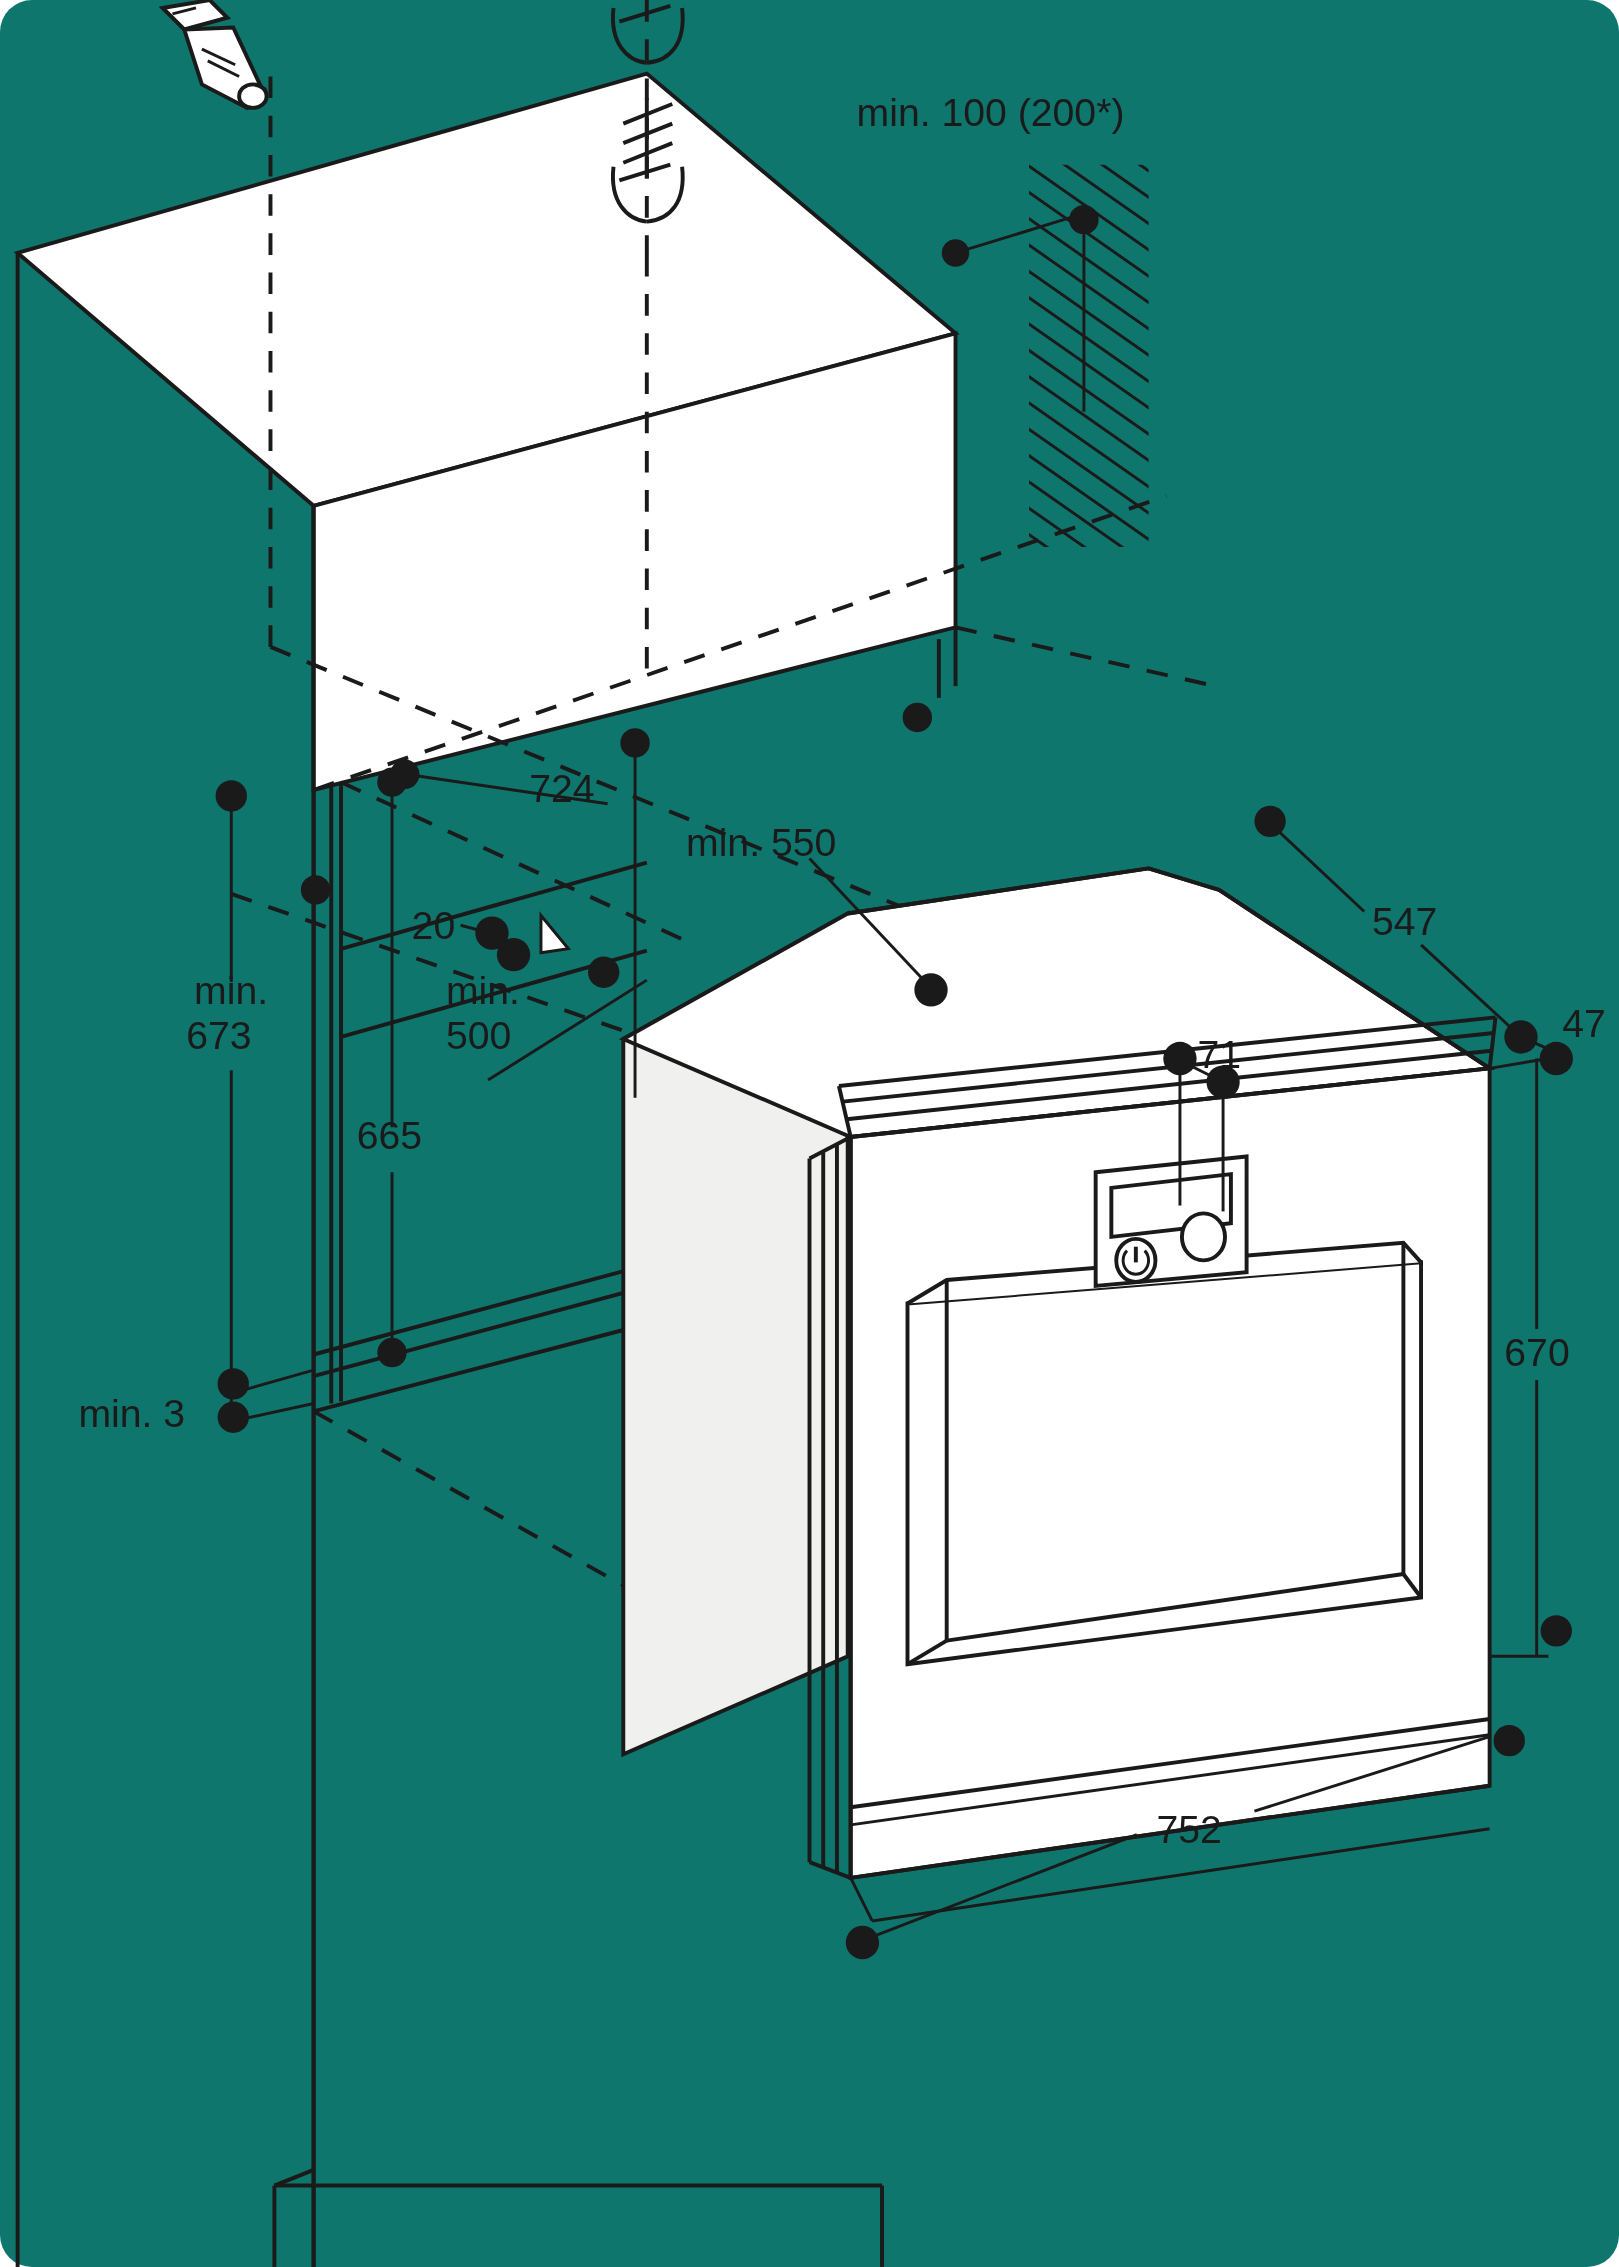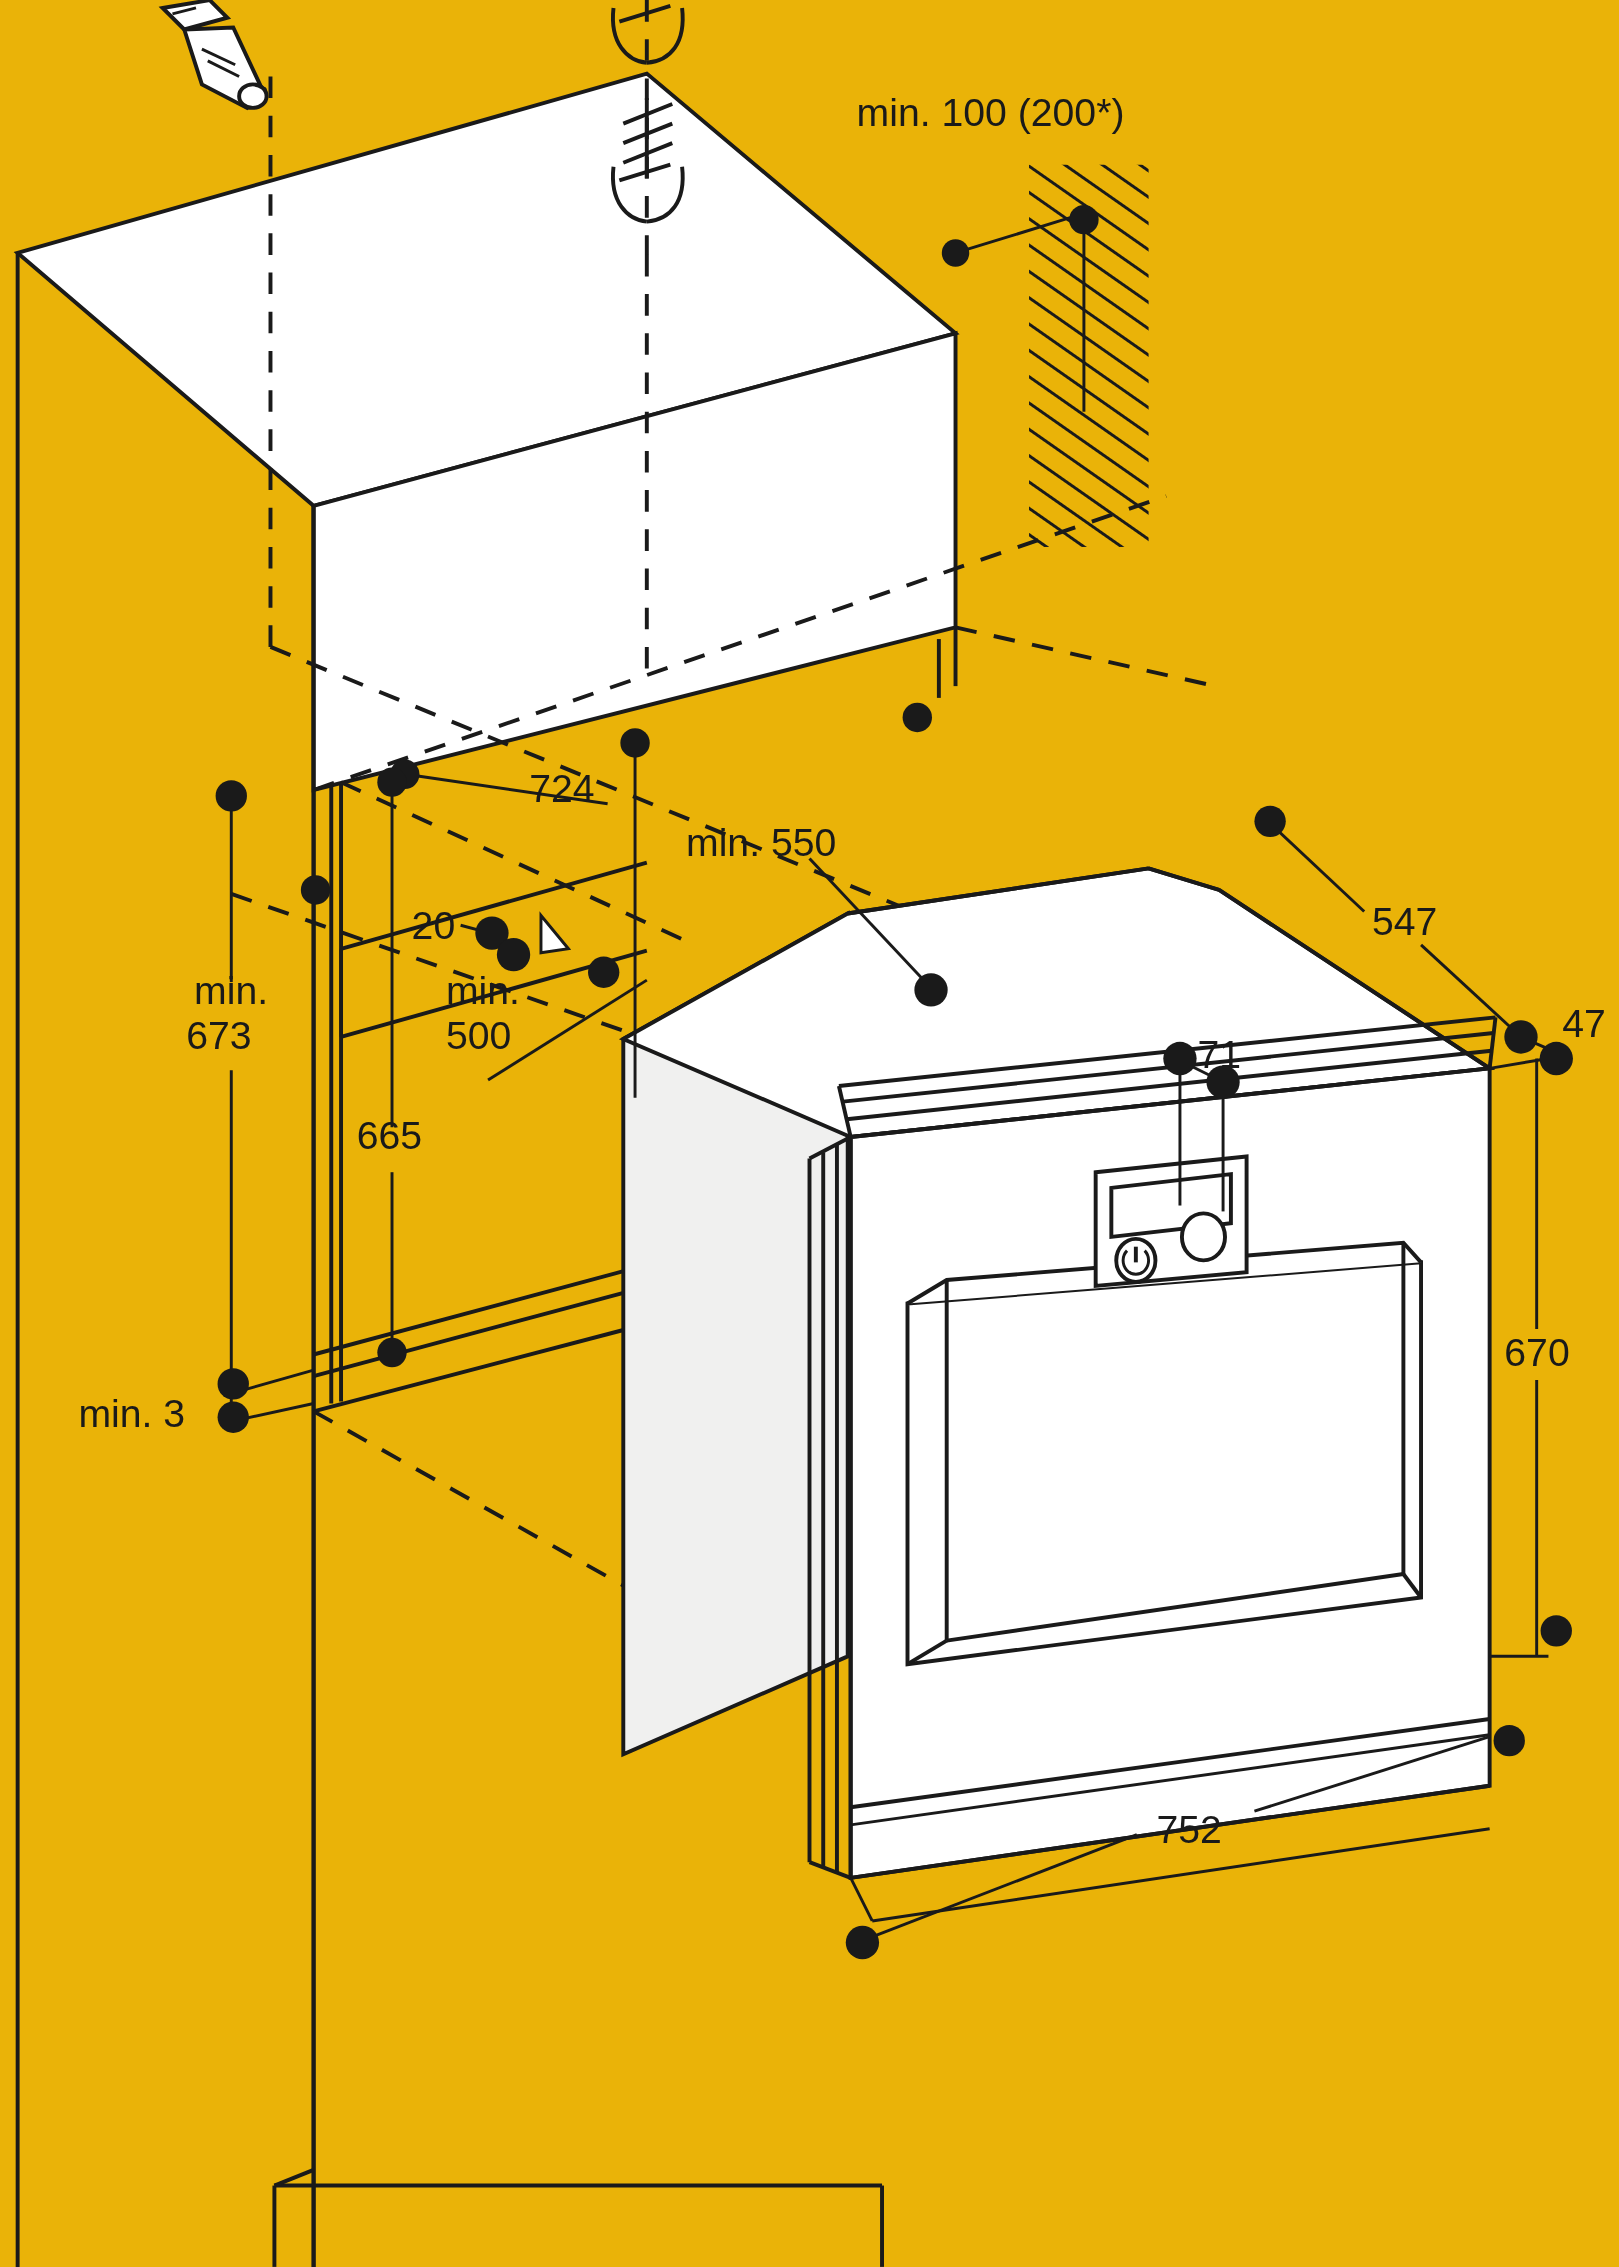--- a/index.html
+++ b/index.html
@@ -1,17 +1,17 @@
 <!DOCTYPE html>
 <html><head>
 <meta charset="utf-8">
 <style>
   html,body{margin:0;padding:0;background:#ffffff;}
   body{width:1619px;height:2267px;overflow:hidden;font-family:"Liberation Sans",sans-serif;}
-  #stage{position:relative;width:1619px;height:2267px;background:#eab308;}
+  #stage{position:relative;width:1619px;height:2267px;background:#0f766e;border-radius:32px;}
   svg{display:block;}
   .lbl{font-family:"Liberation Sans",sans-serif;font-size:40px;fill:#1a1a1a;font-weight:400;}
   text{white-space:pre;}
 </style>
 </head>
 <body>
 
 <div id="stage">
 <svg width="1619" height="2267" viewBox="0 0 1652 2313" xmlns="http://www.w3.org/2000/svg">
 

